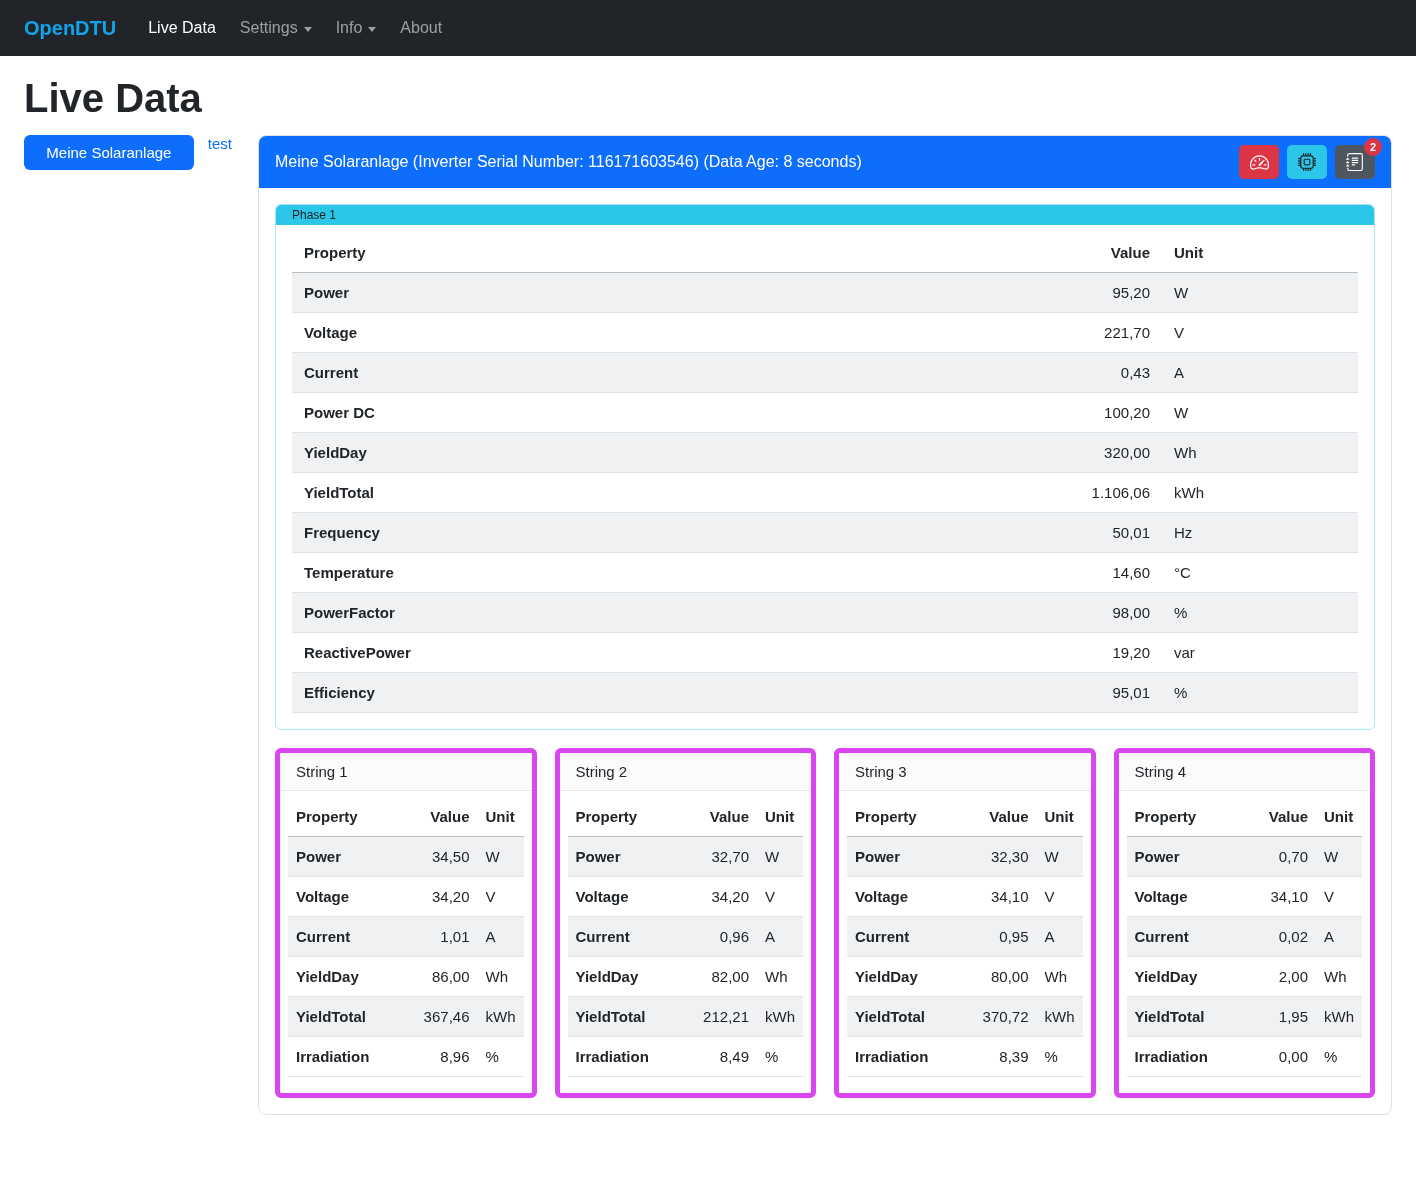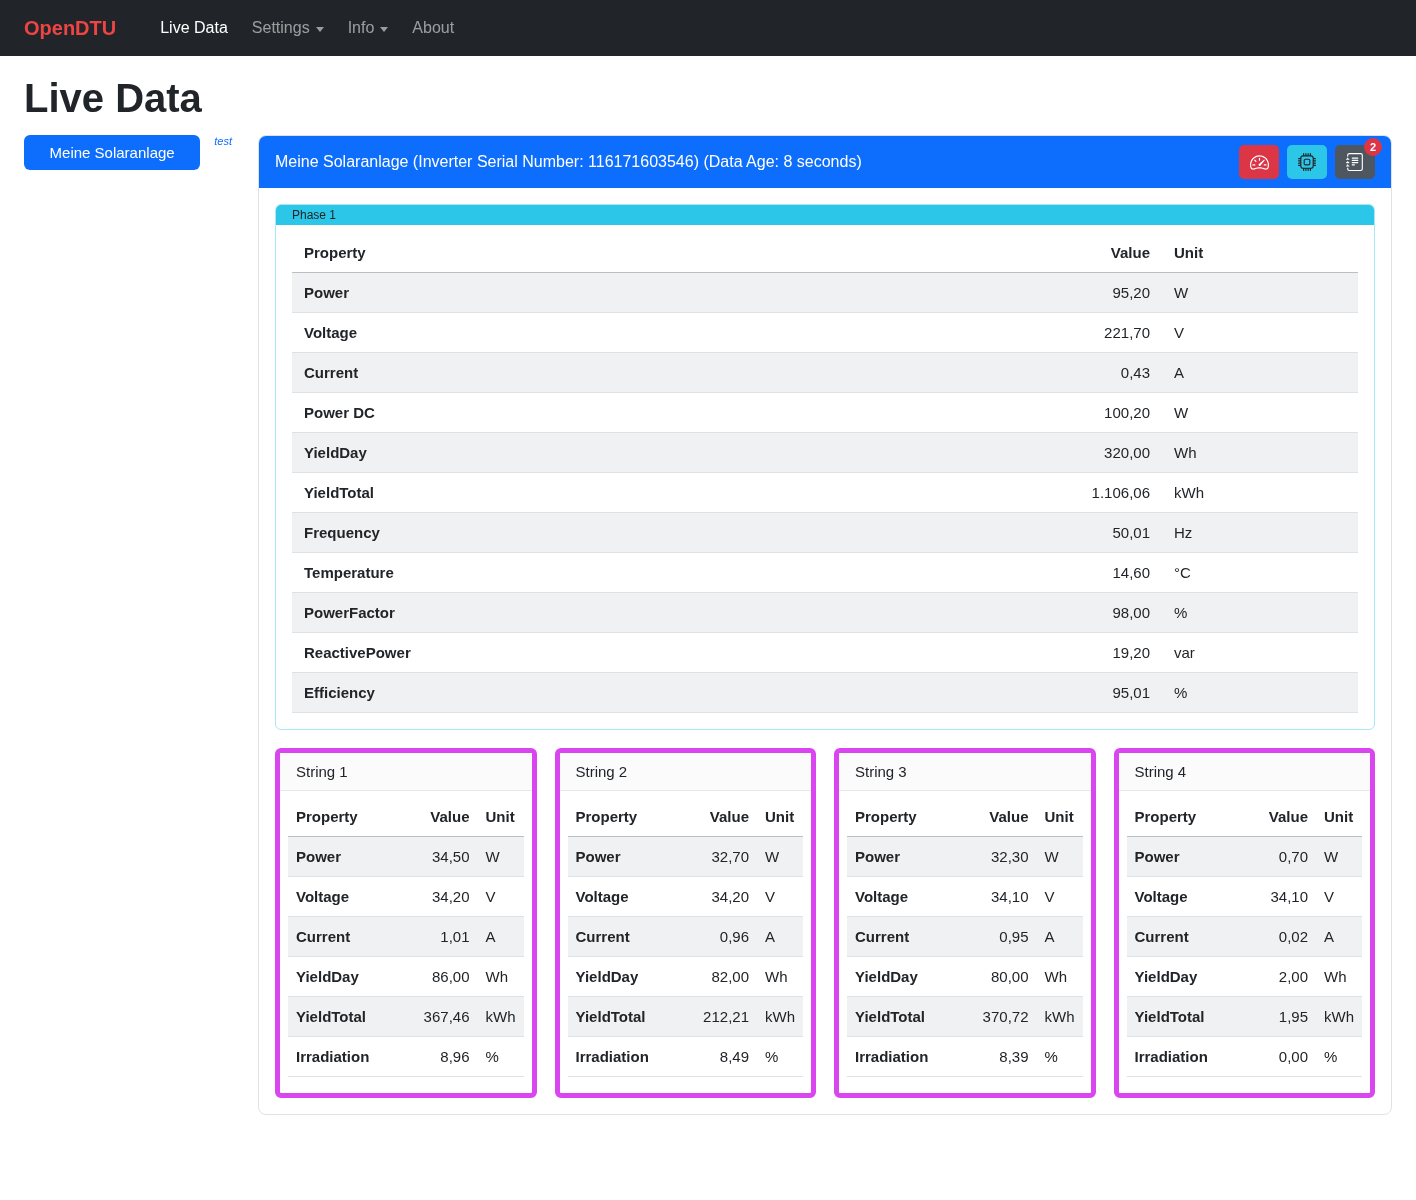--- a/index.html
+++ b/index.html
@@ -12,32 +12,32 @@
     --stripe:#f0f1f2;
     --link:#0d6efd;
   }
   *{box-sizing:border-box;margin:0;padding:0;}
   body{
     width:1416px;min-height:1200px;background:#fff;color:#212529;
     font-family:"Liberation Sans","DejaVu Sans",sans-serif;font-size:16px;
   }
   
   .navbar{background:var(--navbar-bg);height:56px;display:flex;align-items:center;padding:0 24px;}
-  .brand{color:#ef4444;font-size:20px;font-weight:700;margin-right:36px;cursor:pointer;text-decoration:none;}
+  .brand{color:#0ea5e9;font-size:20px;font-weight:700;margin-right:24px;cursor:pointer;text-decoration:none;}
   .nav-link{color:rgba(255,255,255,.55);text-decoration:none;padding:8px 8px;margin-right:8px;font-size:16px;cursor:pointer;display:inline-flex;align-items:center;gap:6px;}
   .nav-link.active{color:#fff;}
   .caret{display:inline-block;width:0;height:0;border-top:5px solid currentColor;border-left:4.5px solid transparent;border-right:4.5px solid transparent;margin-top:2px;}
   
   .content{padding:16px 24px 24px;}
   h1{font-size:40px;font-weight:700;margin:4px 0 14px;}
   .layout{display:flex;gap:26px;align-items:flex-start;}
   
   .sidebar{width:208px;flex:none;display:flex;flex-direction:row;gap:14px;}
   .inv-btn{background:var(--primary);color:#fff;border:none;border-radius:6px;padding:9px 12px;font-size:15px;font-family:inherit;cursor:pointer;width:100%;}
-  .test-link{color:var(--link);text-align:center;font-size:11px;text-decoration:none;cursor:pointer;font-style:italic;}
+  .test-link{color:var(--link);text-align:center;font-size:15px;text-decoration:none;cursor:pointer;}
   
   .panel{flex:1;border:1px solid #dee2e6;border-radius:8px;overflow:hidden;background:#fff;}
   .panel-header{background:var(--primary);color:#fff;padding:9px 16px;display:flex;align-items:center;justify-content:space-between;font-size:16px;min-height:44px;}
   .header-actions{display:flex;gap:8px;}
   .icon-btn{width:40px;height:34px;border:none;border-radius:5px;display:flex;align-items:center;justify-content:center;position:relative;cursor:pointer;padding:0;}
   .icon-btn.red{background:var(--danger);}
   .icon-btn.cyan{background:var(--info);}
   .icon-btn.dark{background:var(--secondary);}
   .count-badge{position:absolute;top:-7px;right:-7px;background:var(--danger);color:#fff;font-size:11px;font-weight:700;border-radius:9px;min-width:18px;height:18px;line-height:18px;text-align:center;padding:0 3px;}
   .panel-body{padding:16px;}

